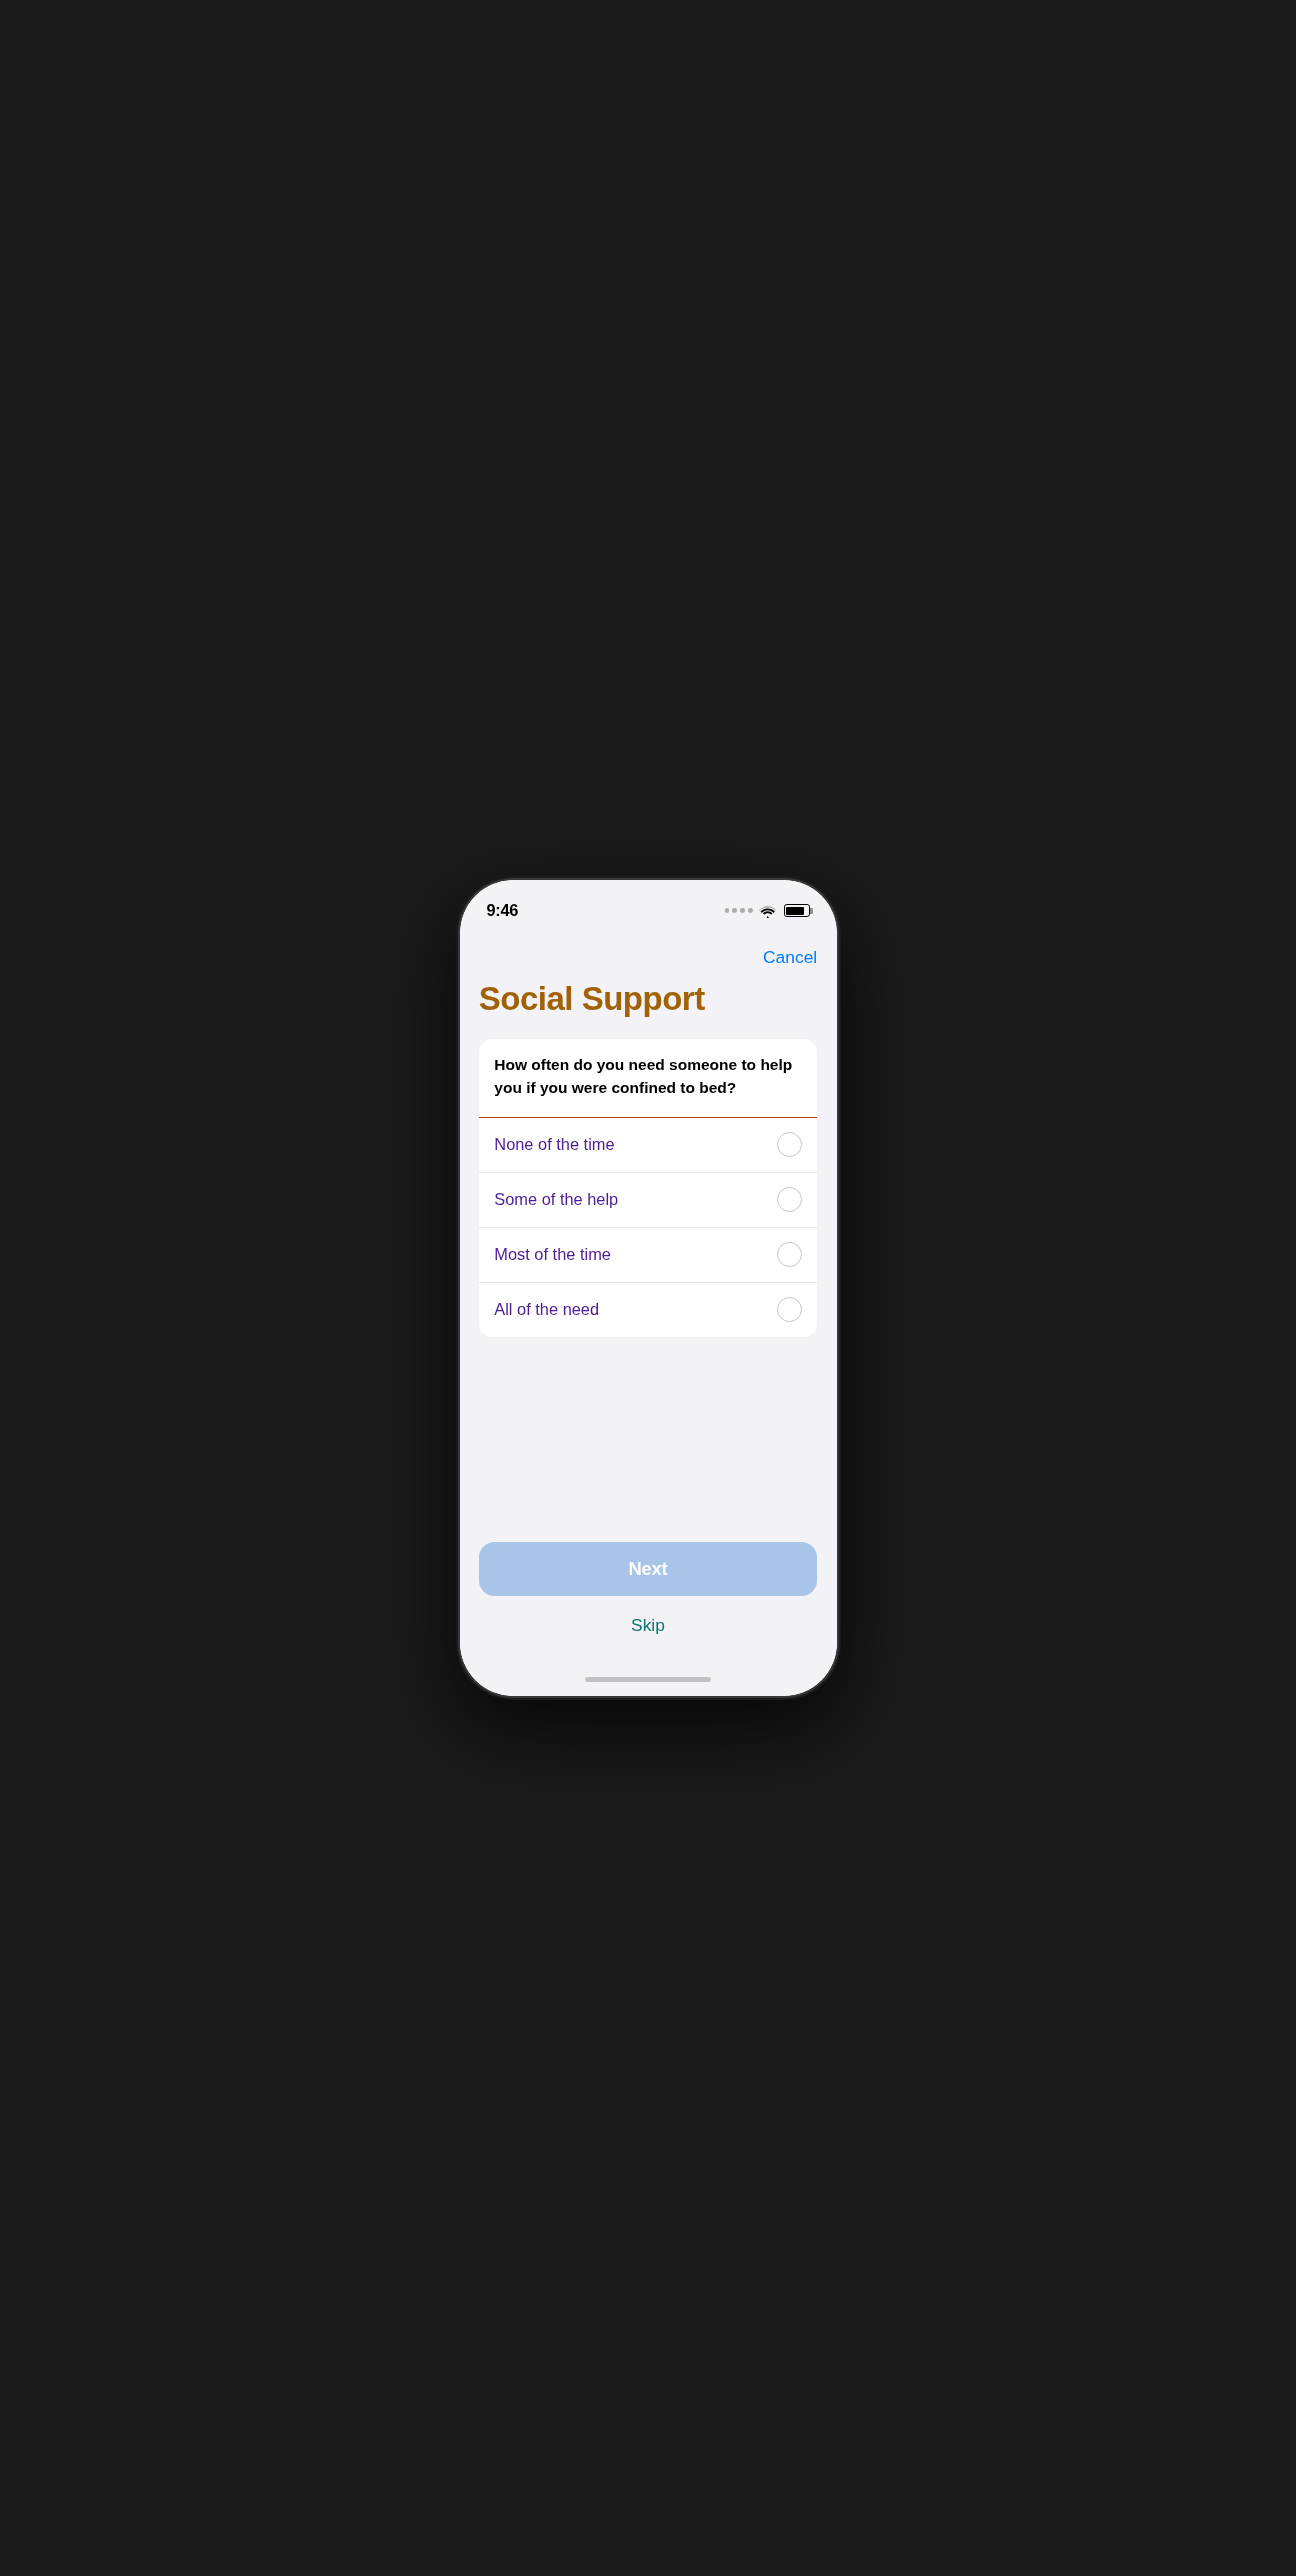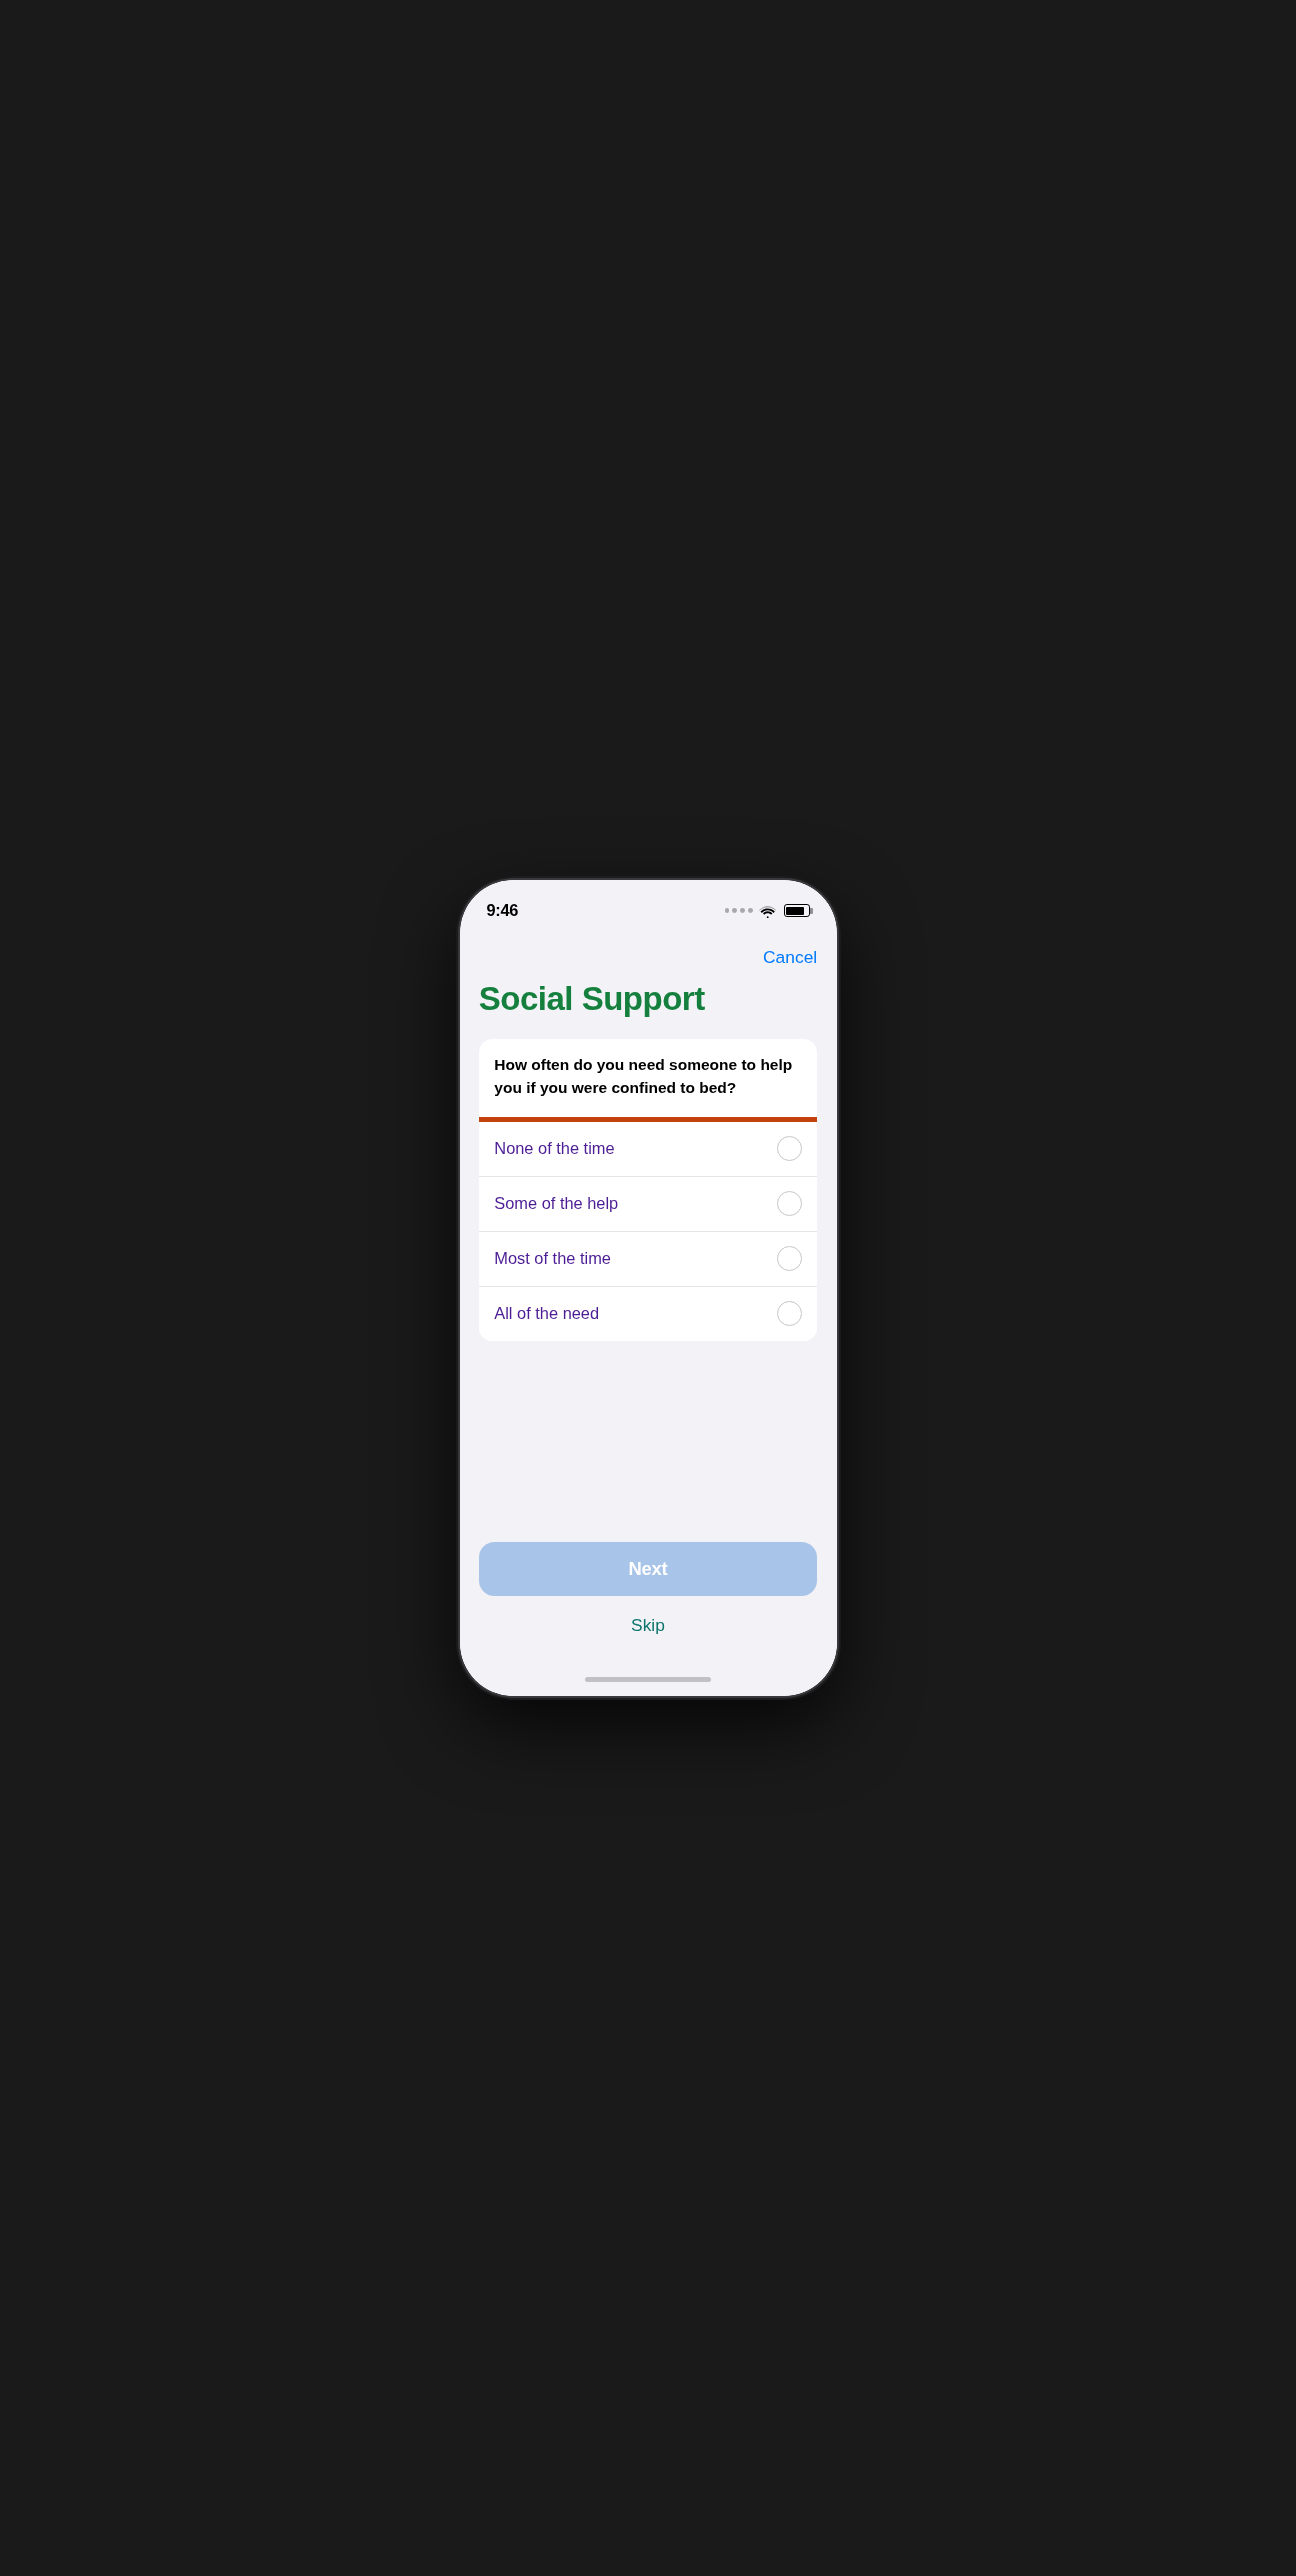--- a/index.html
+++ b/index.html
@@ -172,41 +172,41 @@
       font-weight: 400;
       background: none;
       border: none;
       cursor: pointer;
       padding: 3.9px 0;
     }
 
     .page-title {
       font-size: 33px;
       font-weight: 800;
-      color: #15803d;
+      color: #a16207;
       letter-spacing: -0.5px;
       margin-bottom: 21px;
       line-height: 1.15;
     }
 
     
     .question-card {
       background: #fff;
       border-radius: 13.5px;
       overflow: hidden;
       margin-bottom: 19.3px;
     }
 
     .question-text {
       font-size: 15.5px;
       font-weight: 600;
       color: #000;
       padding: 15.5px 15.5px 17.4px;
       line-height: 1.45;
-      border-bottom: 5px solid #c2410c;
+      border-bottom: 1px solid #c2410c;
     }
 
     .option-row {
       display: flex;
       align-items: center;
       justify-content: space-between;
       padding: 14.5px 15.5px;
       border-bottom: 1px solid #e5e5ea;
       cursor: pointer;
       background: #fff;

